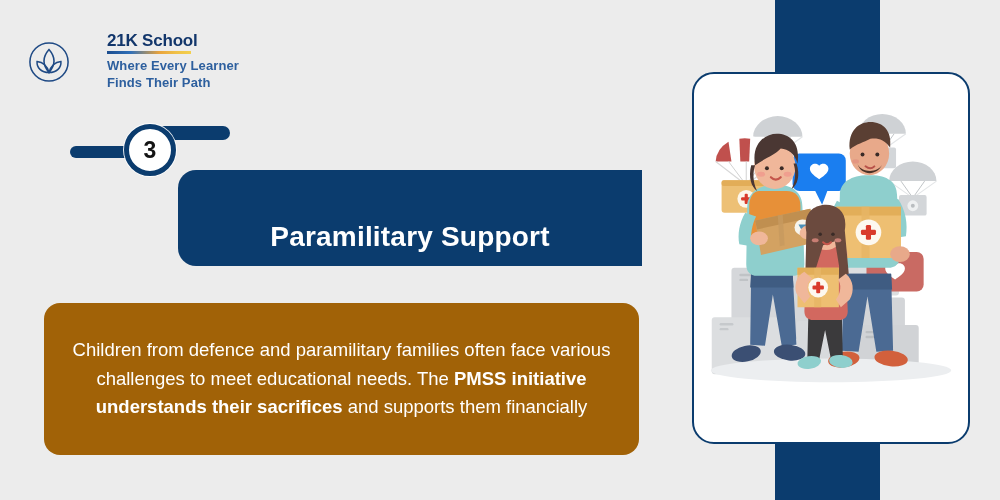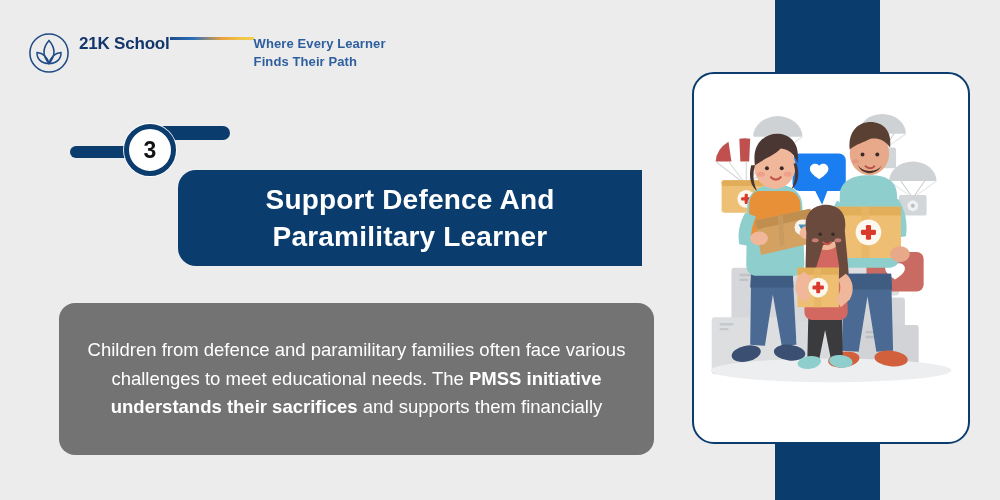--- a/index.html
+++ b/index.html
@@ -8,21 +8,21 @@
     background:#ececec;
     font-family:"Liberation Sans", sans-serif;
     overflow:hidden;
     position:relative;
   }
   .stage{position:absolute;inset:0;width:1000px;height:500px;}
 
   
   .logo{position:absolute;left:28px;top:32px;display:flex;align-items:center;gap:9px;}
   .logo-mark{width:42px;height:42px;flex:0 0 42px;}
-  .logo-text{display:flex;flex-direction:row;line-height:1;}
+  .logo-text{display:flex;flex-direction:column;line-height:1;margin-left:28px;}
   .logo-name{font-size:17px;font-weight:bold;color:#12366b;letter-spacing:-0.2px;}
   .logo-rule{height:2.5px;width:84px;margin:2px 0 3px 0;
     background:linear-gradient(90deg,#1c4d8e 0%,#2f6fb8 28%,#e8a33d 62%,#f0c148 82%,#f3d04e 100%);}
   .logo-tag{font-size:13px;color:#2d5f9e;font-weight:bold;line-height:1.35;letter-spacing:.1px;}
 
   
   .bar{position:absolute;background:#0b3c6e;border-radius:10px;}
   .bar-left{left:70px;top:146px;width:82px;height:12px;}
   .bar-right{left:150px;top:126px;width:80px;height:14px;}
   .step-circle{
@@ -40,22 +40,22 @@
     display:flex;align-items:center;justify-content:center;
     padding:0 26px;box-sizing:border-box;
   }
   .title-banner h1{
     margin:0;color:#ffffff;font-size:28px;font-weight:bold;
     text-align:center;line-height:1.33;letter-spacing:.2px;
   }
 
   
   .body-card{
-    position:absolute;left:59px;top:303px;width:595px;height:152px;
-    background:#737373;border-radius:16px;
+    position:absolute;left:44px;top:303px;width:595px;height:152px;
+    background:#a16207;border-radius:16px;
     display:flex;align-items:center;justify-content:flex-start;
     padding:14px 26px;box-sizing:border-box;
   }
   .body-card p{
     margin:0;color:#ffffff;font-size:18.5px;line-height:1.55;
     text-align:center;font-weight:normal;
   }
   .body-card b{font-weight:bold;}
 
   
@@ -92,22 +92,22 @@
   </div>
 
   <div class="bar bar-right"></div>
   <div class="bar bar-left"></div>
   <div class="step-circle">
     <span>3</span>
   </div>
 
   <div class="title-banner">
     <h1>
-      <span>Support Defence And</span><br>
-      <span>Paramilitary Learner</span>
+      <br>
+      <span>Paramilitary Support</span>
     </h1>
   </div>
 
   <div class="body-card">
     <p><span>Children from defence and paramilitary families often face various challenges to meet educational needs. The </span><b>PMSS initiative understands their sacrifices</b><span> and supports them financially</span></p>
   </div>
 
   <div class="navy-band"></div>
 
   <div class="art-card">

